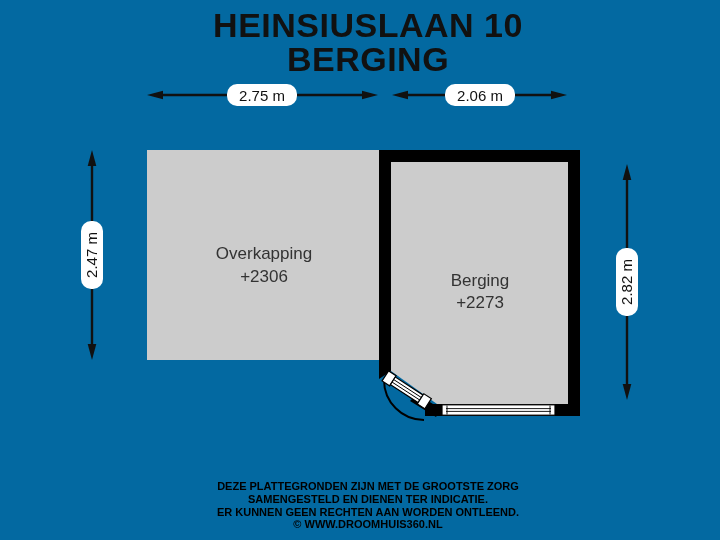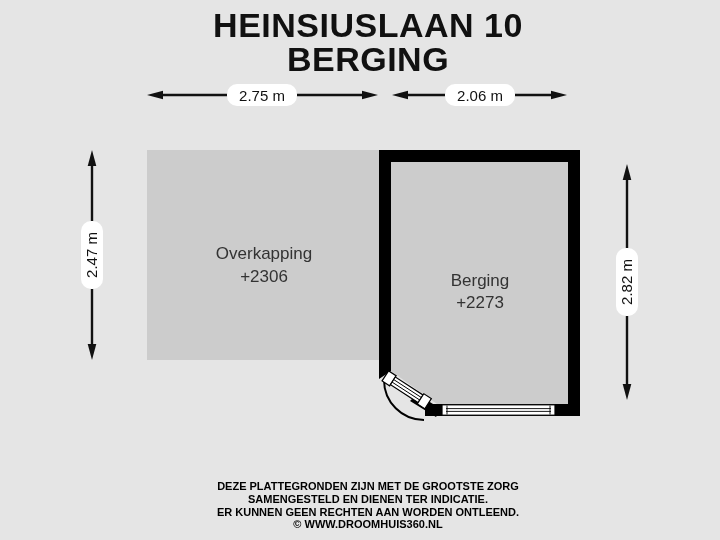--- a/index.html
+++ b/index.html
@@ -1,19 +1,19 @@
 <!DOCTYPE html>
 <html><head>
 <meta charset="utf-8">
 <style>
   html,body{margin:0;padding:0;background:#ffffff;}
   #stage{
     position:relative;
     width:720px;height:540px;
-    background:#e5e5e5;
+    background:#0369a1;
     font-family:"Liberation Sans", sans-serif;
     overflow:hidden;
   }
   svg{display:block;}
   text{fill:#111111;}
   .title-text{font-size:34px;font-weight:bold;letter-spacing:.5px;}
   .dim-text{font-size:15px;fill:#111111;}
   .room-name{font-size:17px;fill:#333333;}
   .disclaimer-text{font-size:11px;font-weight:bold;fill:#000000;}
   .dim-line{stroke:#111111;stroke-width:2.4;}

